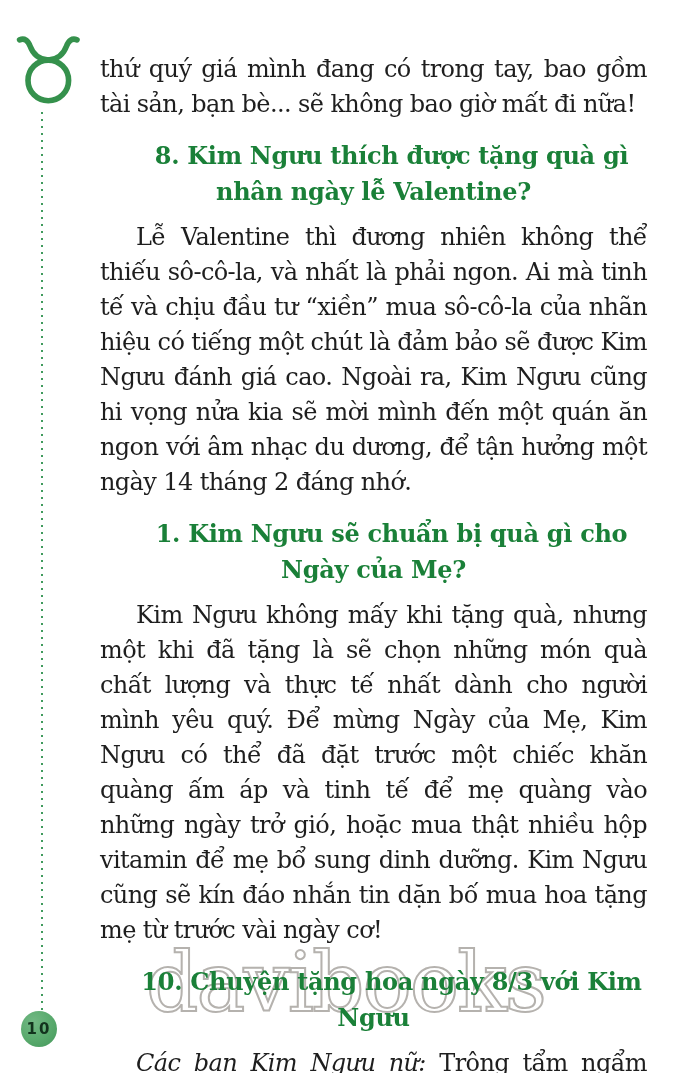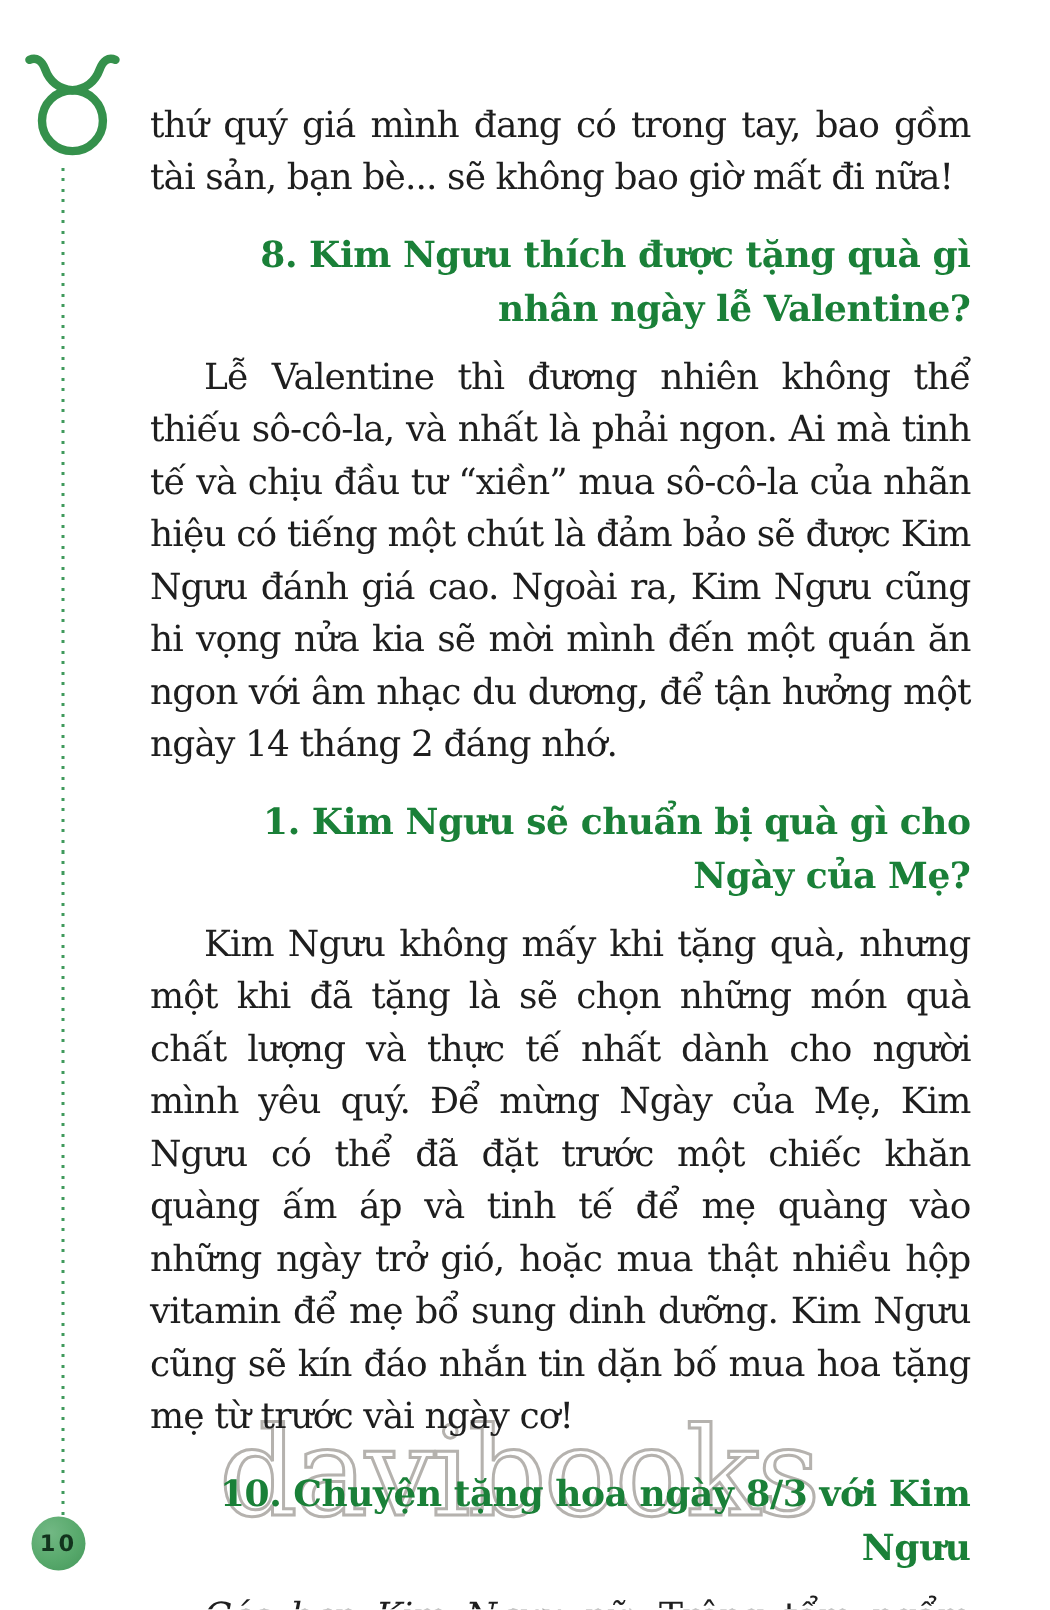--- a/index.html
+++ b/index.html
@@ -41,28 +41,28 @@
   
   .content {
     position: absolute; left: 100px; top: 52px;
     width: 547px; z-index: 2;
     color: #1e1e1e;
     font-size: 24px; line-height: 35px;
     letter-spacing: -0.6px;
     text-align: justify;
   }
   .content p { margin: 10px 0 0 0; text-indent: 36px; }
-  .content p.intro { margin-top: 14px; text-indent: 0; }
+  .content p.intro { margin-top: 0; text-indent: 0; }
   .content h2 {
     margin: 16px 0 0 0;
     font-size: 24px; line-height: 36px;
     font-weight: bold;
     color: #1a8038;
     text-indent: 36px;
-    text-align: right;
+    text-align: center;
     letter-spacing: -0.3px;
   }
   .em { font-style: italic; }
 
   
   .watermark { position: absolute; left: 0; top: 0; width: 100%; height: 100%; z-index: 1; pointer-events: none; }
   .wm-brand {
     position: absolute; left: 146px; top: 942px;
     font-family: "DejaVu Serif", serif;
     font-size: 82px; line-height: 82px;

